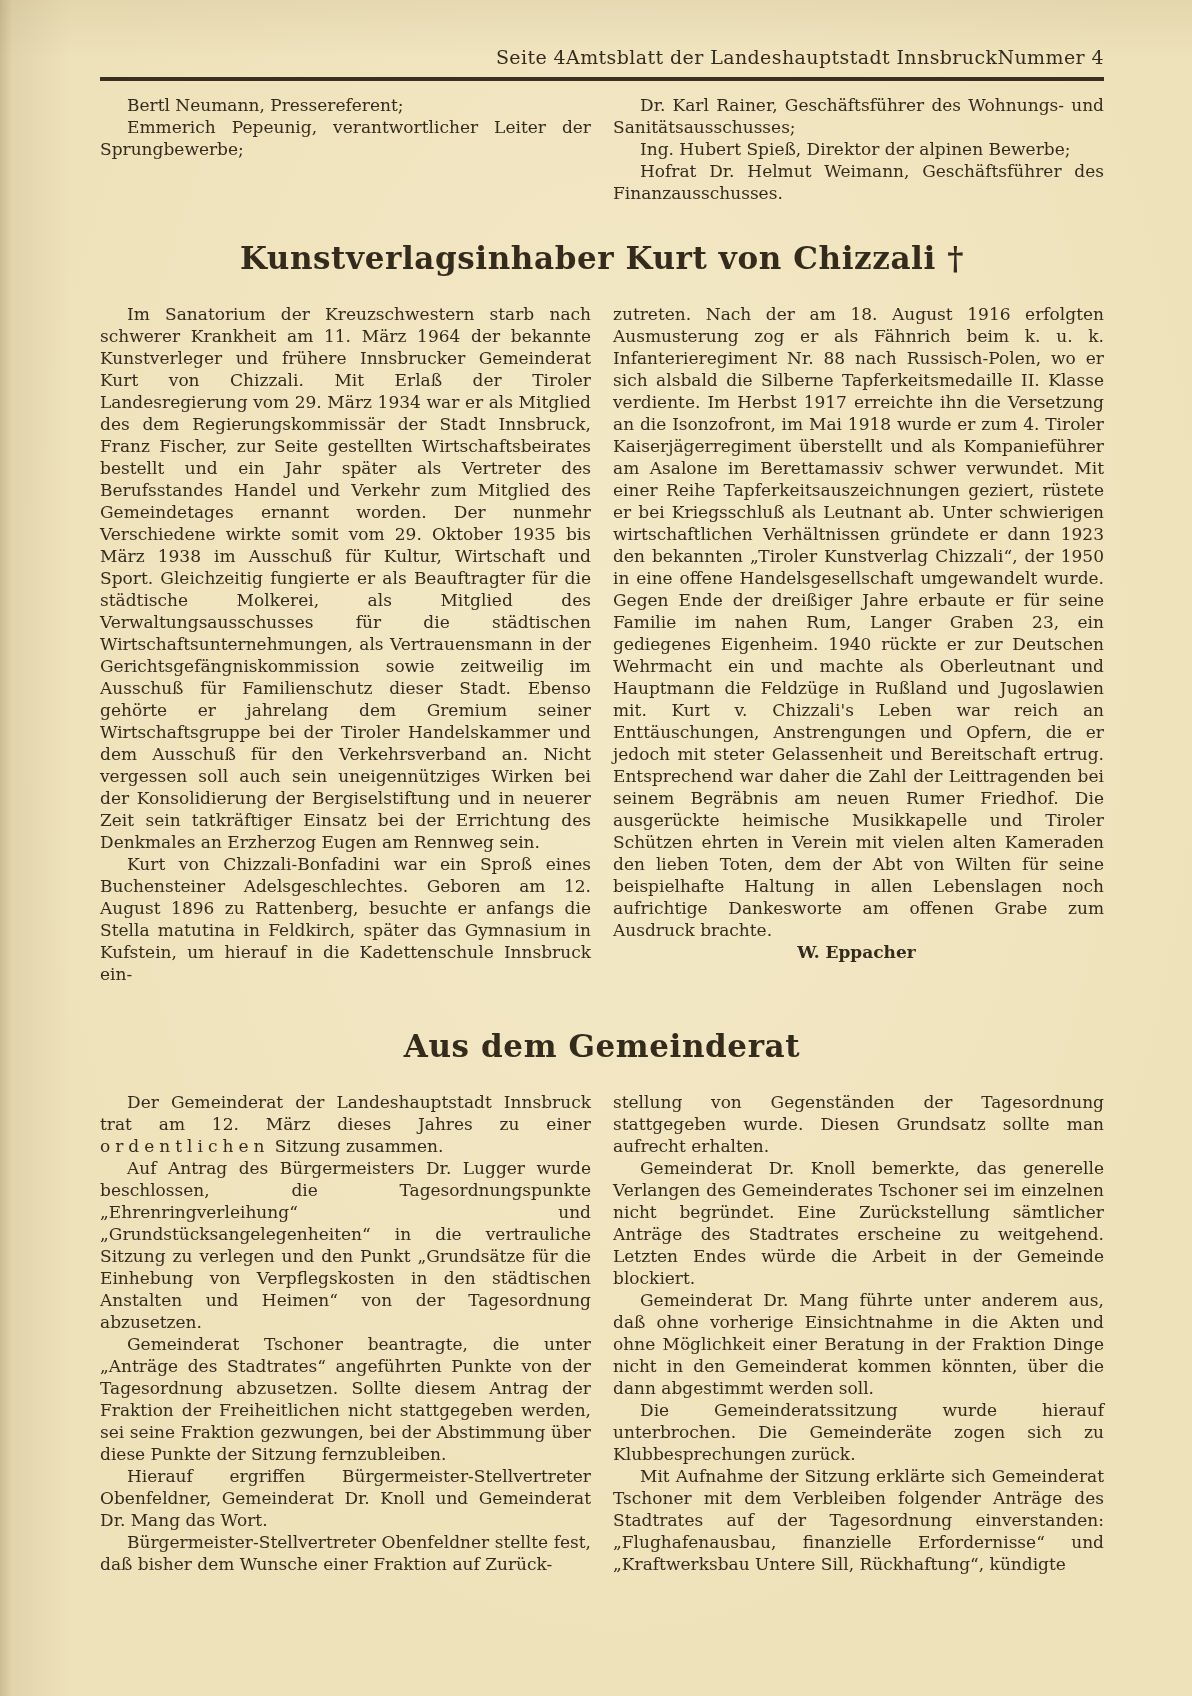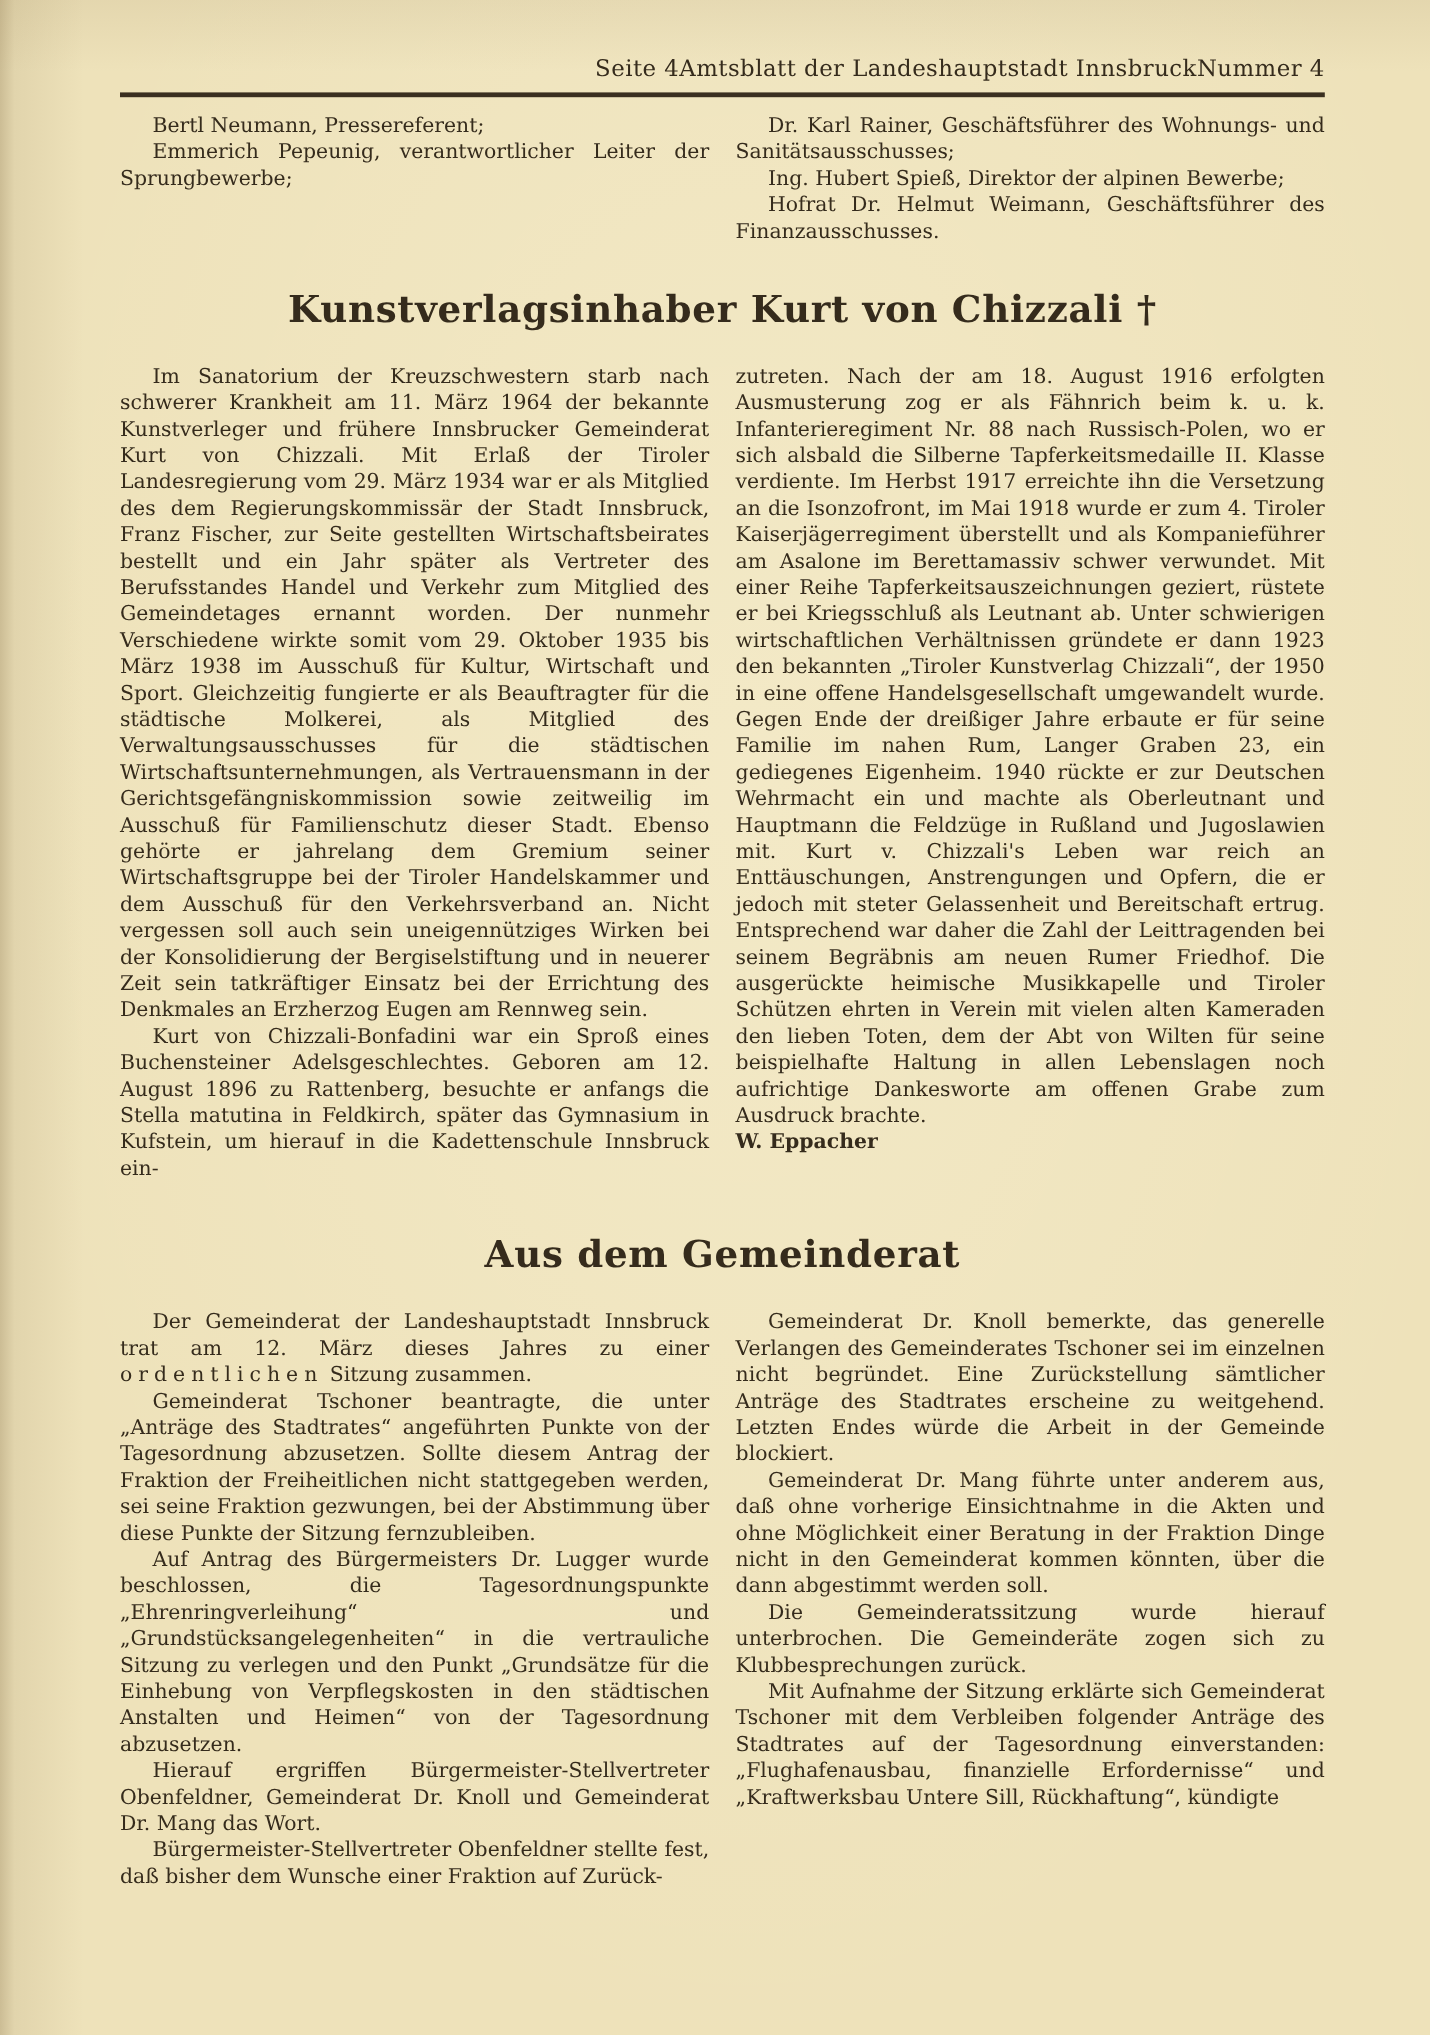--- a/index.html
+++ b/index.html
@@ -48,21 +48,21 @@
     line-height: 1.25;
     text-align: center;
     letter-spacing: 0.6px;
     margin: 35px 0 25px 0;
   }
   .headline2 { margin-top: 42px; }
   strong.name { font-weight: 400; }
   .spaced { letter-spacing: 5px; }
   .signature {
     text-indent: 0;
-    text-align: left;
+    text-align: center;
     font-weight: 700;
     padding-right: 4px;
   }
 </style>
 </head>
 <body>
 
 <header class="pagehead">
   <span>Seite 4</span>
   <span class="masthead">Amtsblatt der Landeshauptstadt Innsbruck</span>
@@ -93,24 +93,25 @@
     <p class="noindent">zutreten. Nach der am 18. August 1916 erfolgten Ausmusterung zog er als Fähnrich beim k. u. k. Infanterieregiment Nr. 88 nach Russisch-Polen, wo er sich alsbald die Silberne Tapferkeitsmedaille II. Klasse verdiente. Im Herbst 1917 erreichte ihn die Versetzung an die Isonzofront, im Mai 1918 wurde er zum 4. Tiroler Kaiserjägerregiment überstellt und als Kompanieführer am Asalone im Berettamassiv schwer verwundet. Mit einer Reihe Tapferkeitsauszeichnungen geziert, rüstete er bei Kriegsschluß als Leutnant ab. Unter schwierigen wirtschaftlichen Verhältnissen gründete er dann 1923 den bekannten „Tiroler Kunstverlag Chizzali“, der 1950 in eine offene Handelsgesellschaft umgewandelt wurde. Gegen Ende der dreißiger Jahre erbaute er für seine Familie im nahen Rum, Langer Graben 23, ein gediegenes Eigenheim. 1940 rückte er zur Deutschen Wehrmacht ein und machte als Oberleutnant und Hauptmann die Feldzüge in Rußland und Jugoslawien mit. Kurt v. Chizzali's Leben war reich an Enttäuschungen, Anstrengungen und Opfern, die er jedoch mit steter Gelassenheit und Bereitschaft ertrug. Entsprechend war daher die Zahl der Leittragenden bei seinem Begräbnis am neuen Rumer Friedhof. Die ausgerückte heimische Musikkapelle und Tiroler Schützen ehrten in Verein mit vielen alten Kameraden den lieben Toten, dem der Abt von Wilten für seine beispielhafte Haltung in allen Lebenslagen noch aufrichtige Dankesworte am offenen Grabe zum Ausdruck brachte.</p>
     <p class="signature">W. Eppacher</p>
   </div>
 </section>
 
 <h1 class="headline headline2">Aus dem Gemeinderat</h1>
 
 <section class="cols article">
   <div class="col">
     <p><span>Der Gemeinderat der Landeshauptstadt Innsbruck trat am 12. März dieses Jahres zu einer </span><span class="spaced">ordentlichen</span><span> Sitzung zusammen.</span></p>
+    <p>Auf Antrag des Bürgermeisters Dr. Lugger wurde beschlossen, die Tagesordnungspunkte „Ehrenringverleihung“ und „Grundstücksangelegenheiten“ in die vertrauliche Sitzung zu verlegen und den Punkt „Grundsätze für die Einhebung von Verpflegskosten in den städtischen Anstalten und Heimen“ von der Tagesordnung abzusetzen.</p>
     <p>Gemeinderat Tschoner beantragte, die unter „Anträge des Stadtrates“ angeführten Punkte von der Tagesordnung abzusetzen. Sollte diesem Antrag der Fraktion der Freiheitlichen nicht stattgegeben werden, sei seine Fraktion gezwungen, bei der Abstimmung über diese Punkte der Sitzung fernzubleiben.</p>
-    <p>Auf Antrag des Bürgermeisters Dr. Lugger wurde beschlossen, die Tagesordnungspunkte „Ehrenringverleihung“ und „Grundstücksangelegenheiten“ in die vertrauliche Sitzung zu verlegen und den Punkt „Grundsätze für die Einhebung von Verpflegskosten in den städtischen Anstalten und Heimen“ von der Tagesordnung abzusetzen.</p>
     <p>Hierauf ergriffen Bürgermeister-Stellvertreter Obenfeldner, Gemeinderat Dr. Knoll und Gemeinderat Dr. Mang das Wort.</p>
     <p>Bürgermeister-Stellvertreter Obenfeldner stellte fest, daß bisher dem Wunsche einer Fraktion auf Zurück-</p>
   </div>
   <div class="col">
+    <p class="noindent">stellung von Gegenständen der Tagesordnung stattgegeben wurde. Diesen Grundsatz sollte man aufrecht erhalten.</p>
     <p>Gemeinderat Dr. Knoll bemerkte, das generelle Verlangen des Gemeinderates Tschoner sei im einzelnen nicht begründet. Eine Zurückstellung sämtlicher Anträge des Stadtrates erscheine zu weitgehend. Letzten Endes würde die Arbeit in der Gemeinde blockiert.</p>
     <p>Gemeinderat Dr. Mang führte unter anderem aus, daß ohne vorherige Einsichtnahme in die Akten und ohne Möglichkeit einer Beratung in der Fraktion Dinge nicht in den Gemeinderat kommen könnten, über die dann abgestimmt werden soll.</p>
     <p>Die Gemeinderatssitzung wurde hierauf unterbrochen. Die Gemeinderäte zogen sich zu Klubbesprechungen zurück.</p>
     <p>Mit Aufnahme der Sitzung erklärte sich Gemeinderat Tschoner mit dem Verbleiben folgender Anträge des Stadtrates auf der Tagesordnung einverstanden: „Flughafenausbau, finanzielle Erfordernisse“ und „Kraftwerksbau Untere Sill, Rückhaftung“, kündigte</p>
   </div>
 </section>
 
 </body></html>

